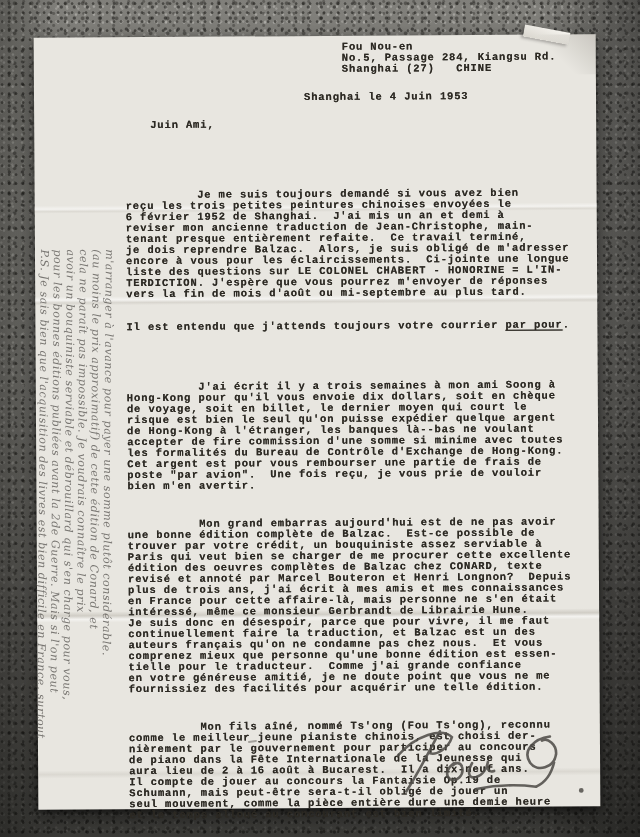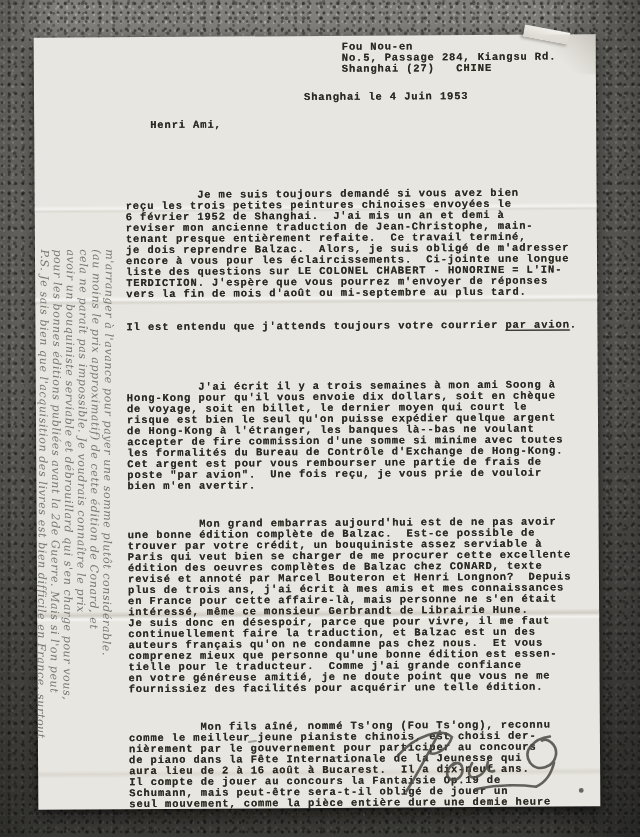--- a/index.html
+++ b/index.html
@@ -99,35 +99,35 @@
   <div class="corner-shade"></div>
   <div class="crease crease-1"></div>
   <div class="crease crease-2"></div>
   <div class="crease crease-3"></div>
   <div class="crease crease-4"></div>
 
   <div class="typed sender plines">Fou Nou-en
 No.5, Passage 284, Kiangsu Rd.
 Shanghai (27)   CHINE</div>
   <div class="typed dateline">Shanghai le 4 Juin 1953</div>
-  <div class="typed salutation">Henri Ami,</div>
+  <div class="typed salutation">Juin Ami,</div>
 
   <div class="typed body">
     <div>
       <div class="plines">          Je me suis toujours demandé si vous avez bien
 reçu les trois petites peintures chinoises envoyées le
 6 février 1952 de Shanghai.  J'ai mis un an et demi à
 reviser mon ancienne traduction de Jean-Christophe, main-
 tenant presque entièrement refaite.  Ce travail terminé,
 je dois reprendre Balzac.  Alors, je suis obligé de m'adresser
 encore à vous pour les éclaircissements.  Ci-jointe une longue
 liste des questions sur LE COLONEL CHABERT - HONORINE = L'IN-
 TERDICTION. J'espère que vous pourrez m'envoyer de réponses
 vers la fin de mois d'août ou mi-septembre au plus tard.</div>
-      <div class="pline"><span>Il est entendu que j'attends toujours votre courrier </span><span class="ul">par avion</span><span>.</span></div>
+      <div class="pline"><span>Il est entendu que j'attends toujours votre courrier </span><span class="ul">par pour</span><span>.</span></div>
     </div>
     <div class="plines gap">          J'ai écrit il y a trois semaines à mon ami Soong à
 Hong-Kong pour qu'il vous envoie dix dollars, soit en chèque
 de voyage, soit en billet, le dernier moyen qui court le
 risque est bien le seul qu'on puisse expédier quelque argent
 de Hong-Kong à l'étranger, les banques là--bas ne voulant
 accepter de fire commission d'une somme si minime avec toutes
 les formalités du Bureau de Contrôle d'Exchange de Hong-Kong.
 Cet argent est pour vous rembourser une partie de frais de
 poste "par avion".  Une fois reçu, je vous prie de vouloir

